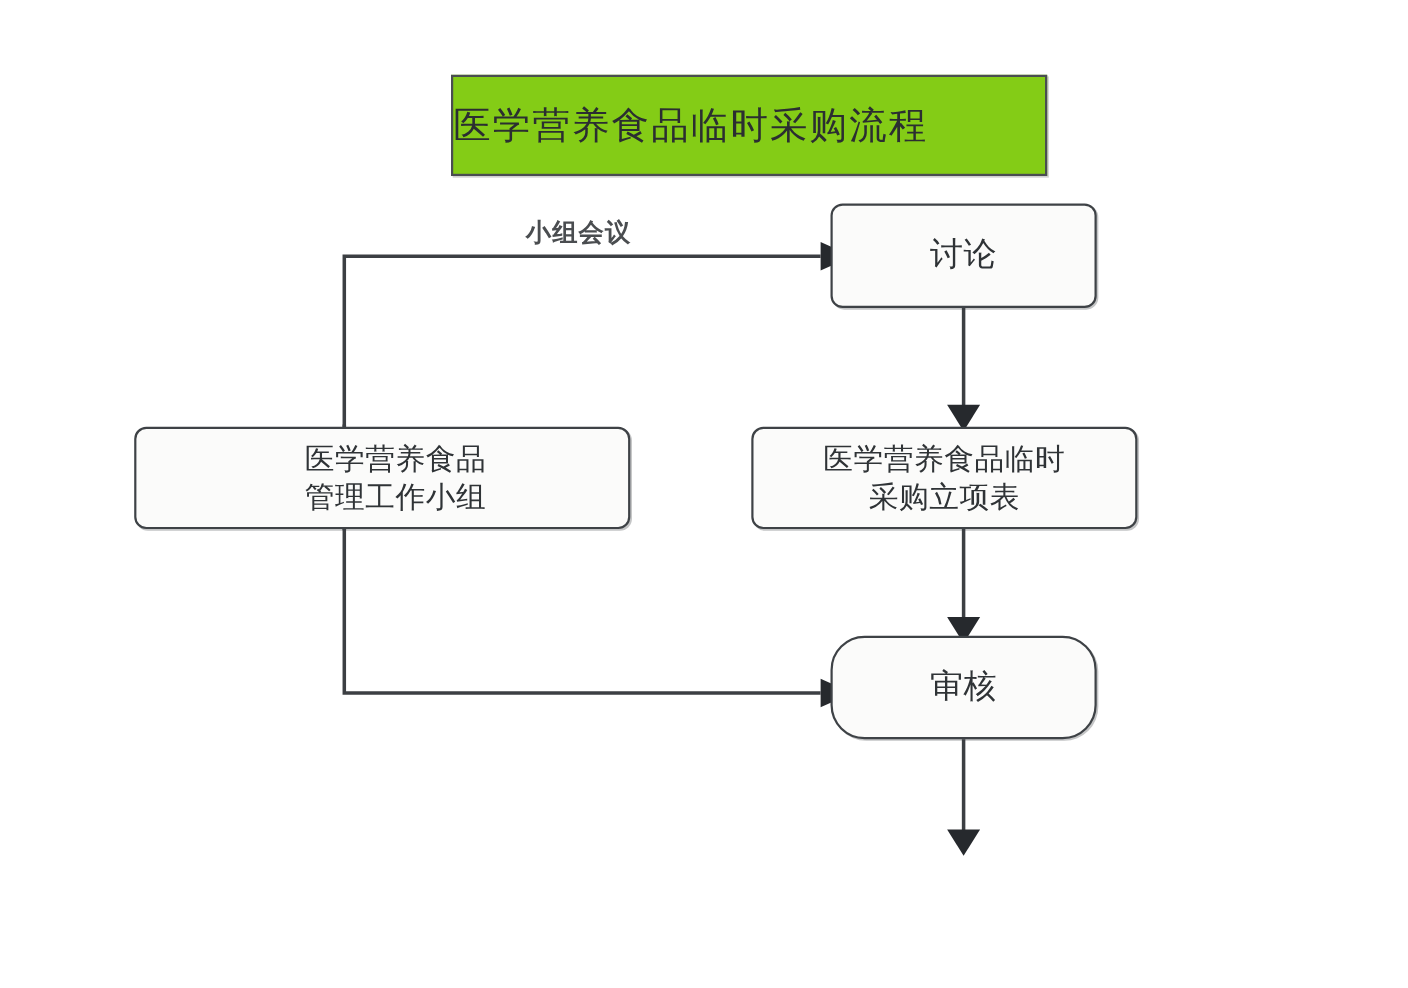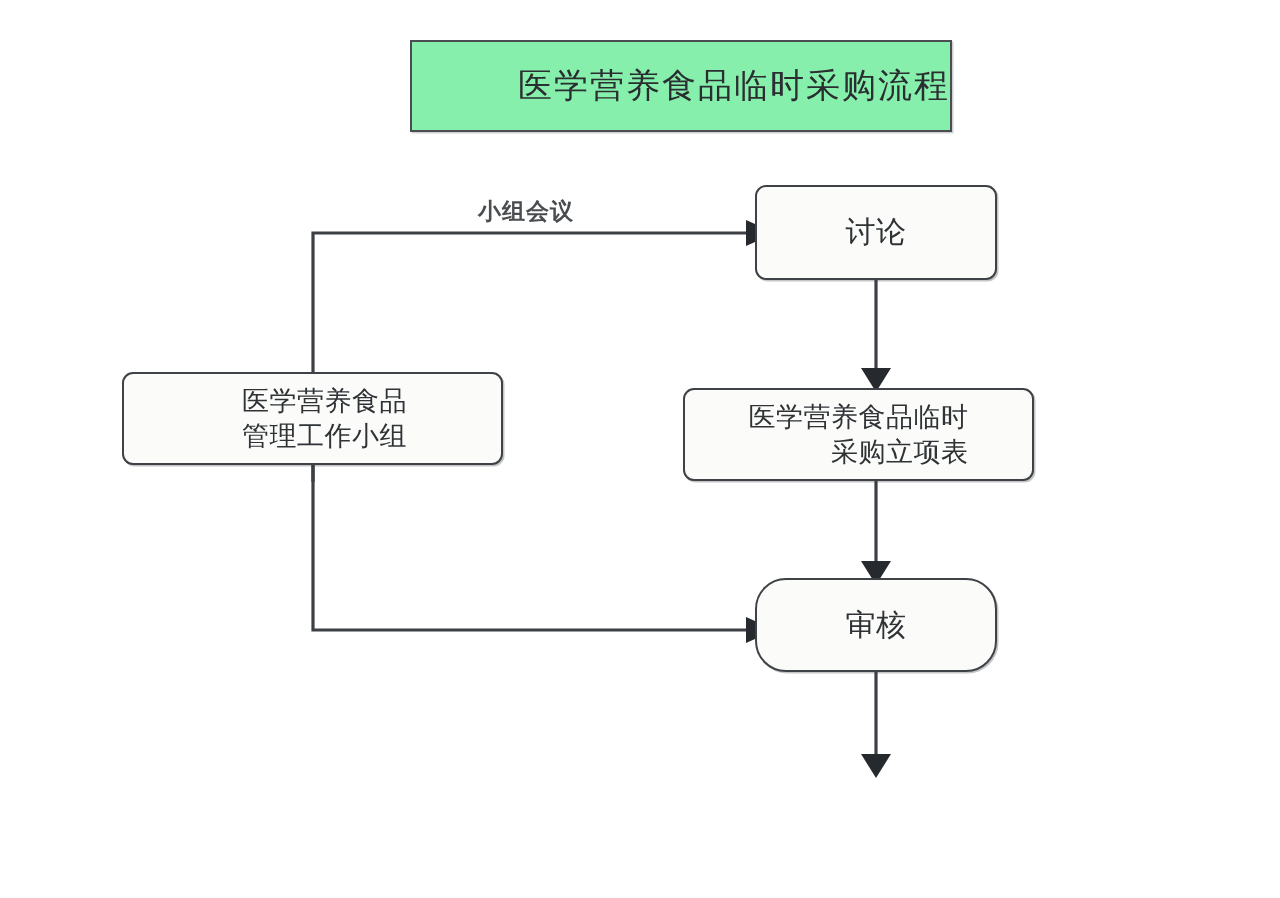--- a/index.html
+++ b/index.html
@@ -51,37 +51,37 @@
     justify-content: center;
     text-align: center;
     color: #2f3336;
     box-shadow: 1.5px 1.5px 0 rgba(60,63,67,0.30);
   }
   .node .node-label {
     display: block;
     line-height: 1.28;
     white-space: pre-line;
     letter-spacing: 0.5px;
-    text-align: right;
   }
   .node-single .node-label { font-size: 30px; }
   .node-multi  .node-label { font-size: 27px; }
 
   
   #title-box {
     position: absolute;
     z-index: 3;
     box-sizing: border-box;
-    background: #86efac;
+    background: #84cc16;
     border: 2.4px solid #4a4d51;
     border-radius: 0;
     display: flex;
     align-items: center;
-    justify-content: flex-end;
+    justify-content: flex-start;
     box-shadow: 1.5px 1.5px 0 rgba(70,73,77,0.25);
+    margin-top: 28px;
   }
   #title-box .title-text {
     font-family: "Liberation Serif", "DejaVu Serif", serif;
     font-size: 34px;
     color: #2b2e31;
     letter-spacing: 2px;
     white-space: nowrap;
   }
   
   .edge-label {
@@ -126,21 +126,21 @@
       <polygon class="edge-head" points="861,754 891,754 876,778"></polygon>
     </g>
   </svg>
 
   <div id="title-box" style="left:410px; top:40px; width:542px; height:92px;">
     <span class="title-text">医学营养食品临时采购流程</span>
   </div>
 
   <div class="edge-label" style="left:478px; top:196px;font-weight:bold;">小组会议</div>
 
-  <div class="node node-multi" style="left:122px; top:372px; width:381px; height:93px;padding-left:24px;">
+  <div class="node node-multi" style="left:122px; top:388px; width:451px; height:93px;padding-left:24px;">
     <span class="node-label">医学营养食品
 管理工作小组</span>
   </div>
 
   <div class="node node-single" style="left:755px; top:185px; width:242px; height:95px;">
     <span class="node-label">讨论</span>
   </div>
 
   <div class="node node-multi" style="left:683px; top:388px; width:351px; height:93px;">
     <span class="node-label">医学营养食品临时

